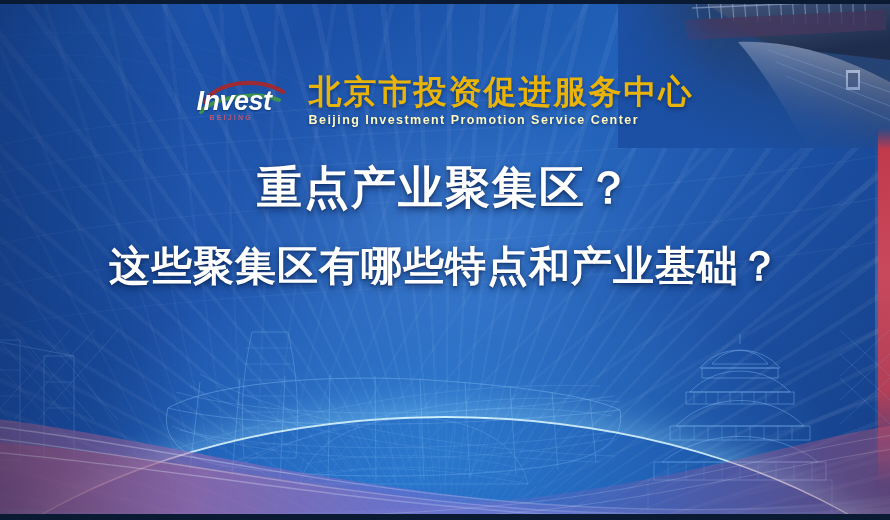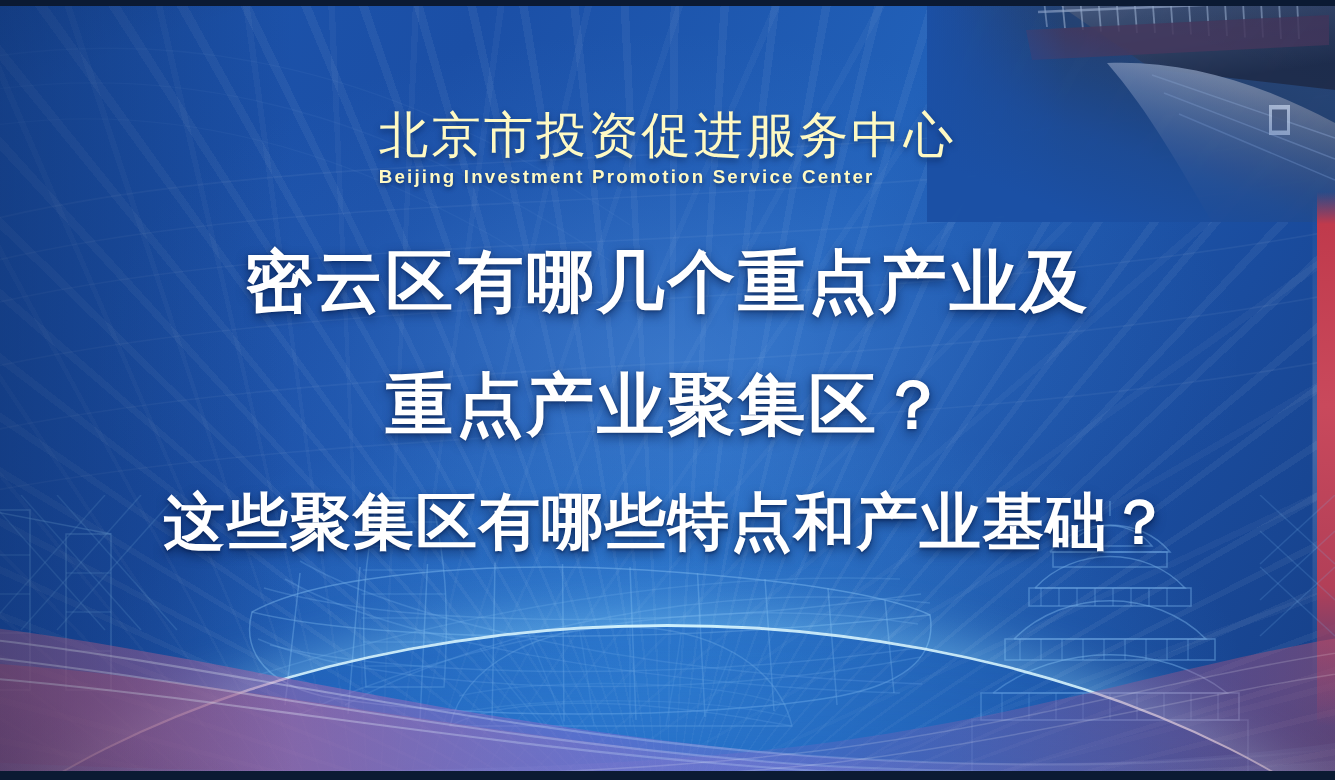--- a/index.html
+++ b/index.html
@@ -180,22 +180,22 @@
   }
 
   .brand-block {
     display: flex;
     flex-direction: column;
     align-items: flex-start;
     justify-content: center;
   }
   .brand-cn {
     font-size: 33px;
-    font-weight: normal;
-    color: #fef9c3;
+    font-weight: bold;
+    color: #eab308;
     letter-spacing: 2px;
     line-height: 1.12;
     text-shadow: 0 2px 4px rgba(4,26,70,0.55);
     white-space: nowrap;
   }
   .brand-en {
     margin-top: 3px;
     font-size: 12.5px;
     font-weight: bold;
     color: #fef9c3;
@@ -487,29 +487,36 @@
     <g fill="none" stroke="#ffffff" stroke-opacity="0.16" stroke-width="1">
       <path d="M900,44 C 790,60 690,92 550,110 C 390,130 170,132 -10,124"></path>
       <path d="M900,58 C 800,72 700,100 560,118 C 400,136 180,138 -10,132"></path>
     </g>
   </svg>
 
   <div class="bg-vignette"></div>
 
   <div class="header">
 
+    <div class="logo-mark">
+      <svg viewBox="0 0 98 56" style="position:absolute;inset:0;width:100%;height:100%;">
+        <path d="M8,30 C 18,10 62,4 86,20" fill="none" stroke="#9e2b33" stroke-width="4.2" stroke-linecap="round"></path>
+        <path d="M4,40 C 16,26 56,18 82,28" fill="none" stroke="#3d9a4a" stroke-width="4.0" stroke-linecap="round" opacity="0.95"></path>
+      </svg>
+      <div class="logo-invest">Invest</div>
+      <div class="logo-sub">BEIJING</div>
+    </div>
 
     <div class="brand-block">
       <div class="brand-cn">北京市投资促进服务中心</div>
       <div class="brand-en">Beijing Investment Promotion Service Center</div>
     </div>
   </div>
 
   <div class="headline">
-    <div class="line l1">密云区有哪几个重点产业及</div>
     <div class="line l2">重点产业聚集区？</div>
     <div class="line l3">这些聚集区有哪些特点和产业基础？</div>
   </div>
 
   <div class="bar-top"></div>
   <div class="bar-bottom"></div>
 
 </div>
 
 </body></html>

